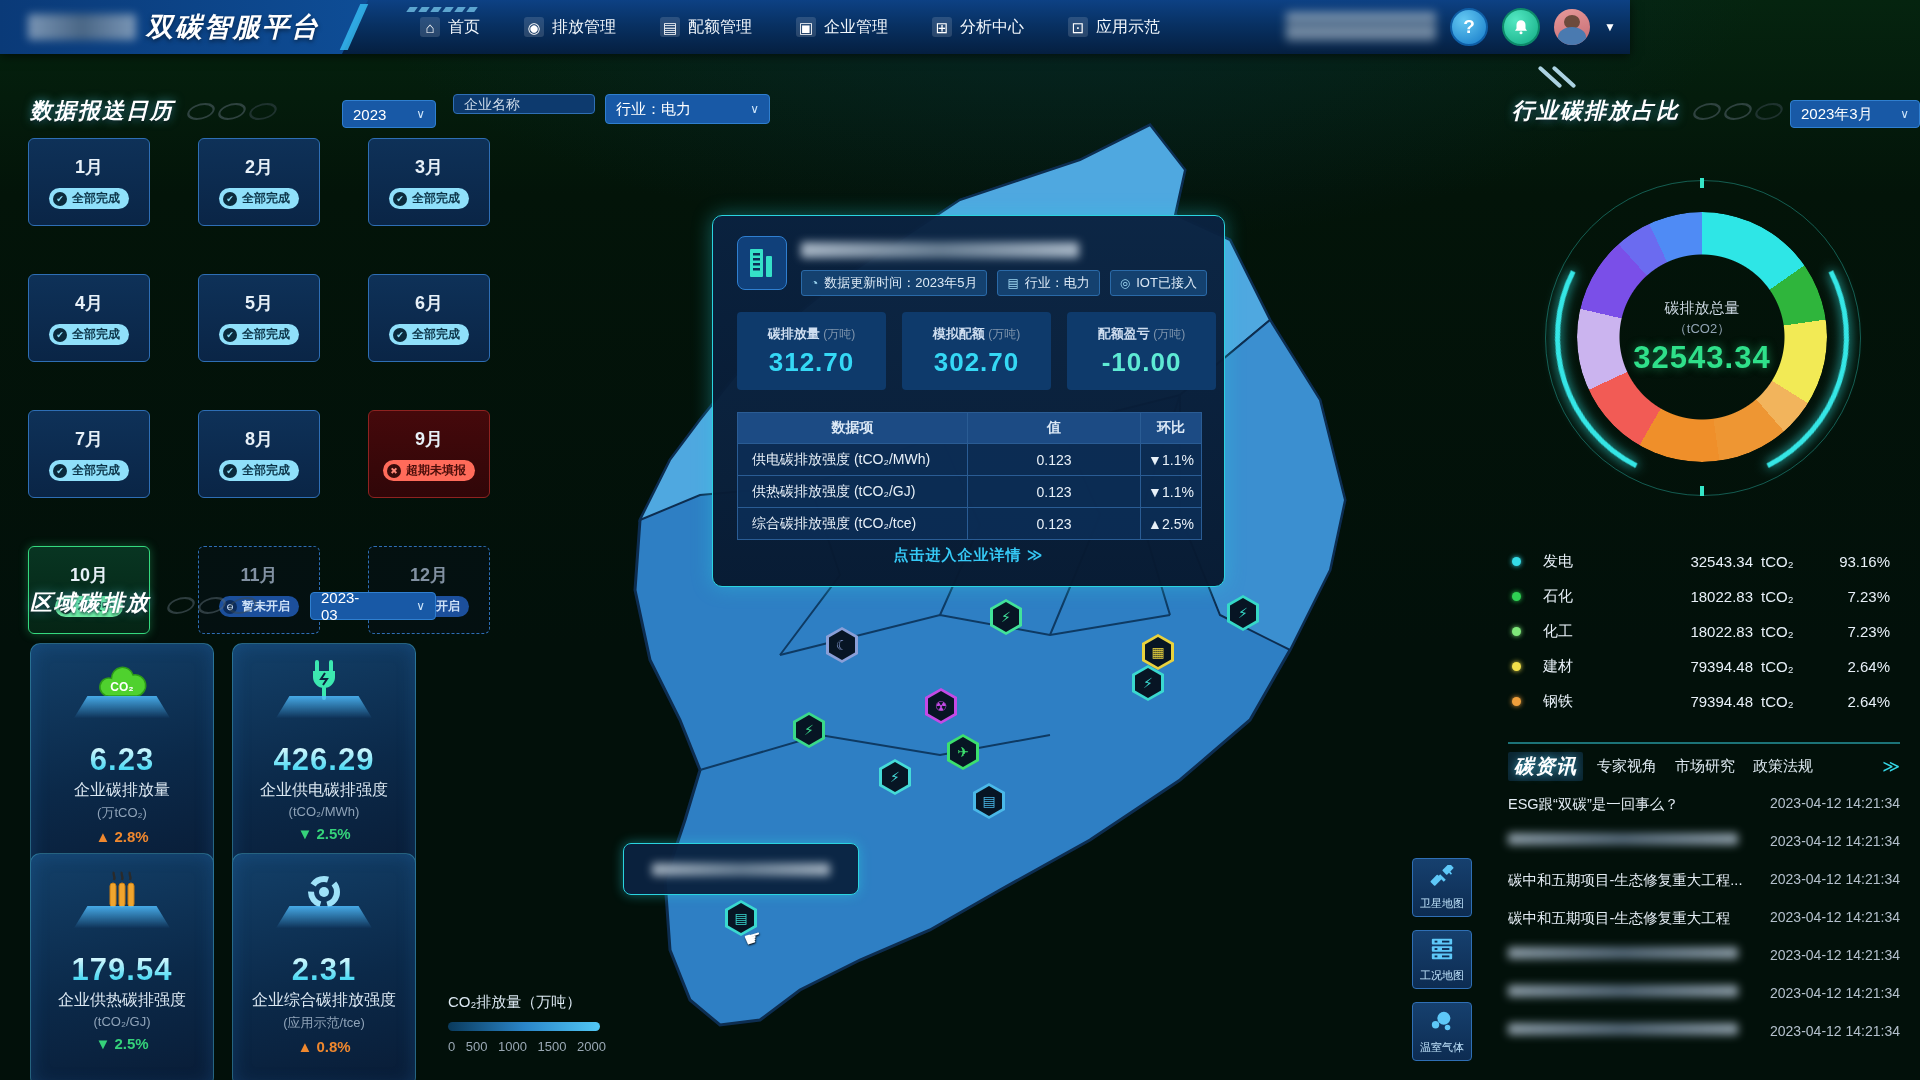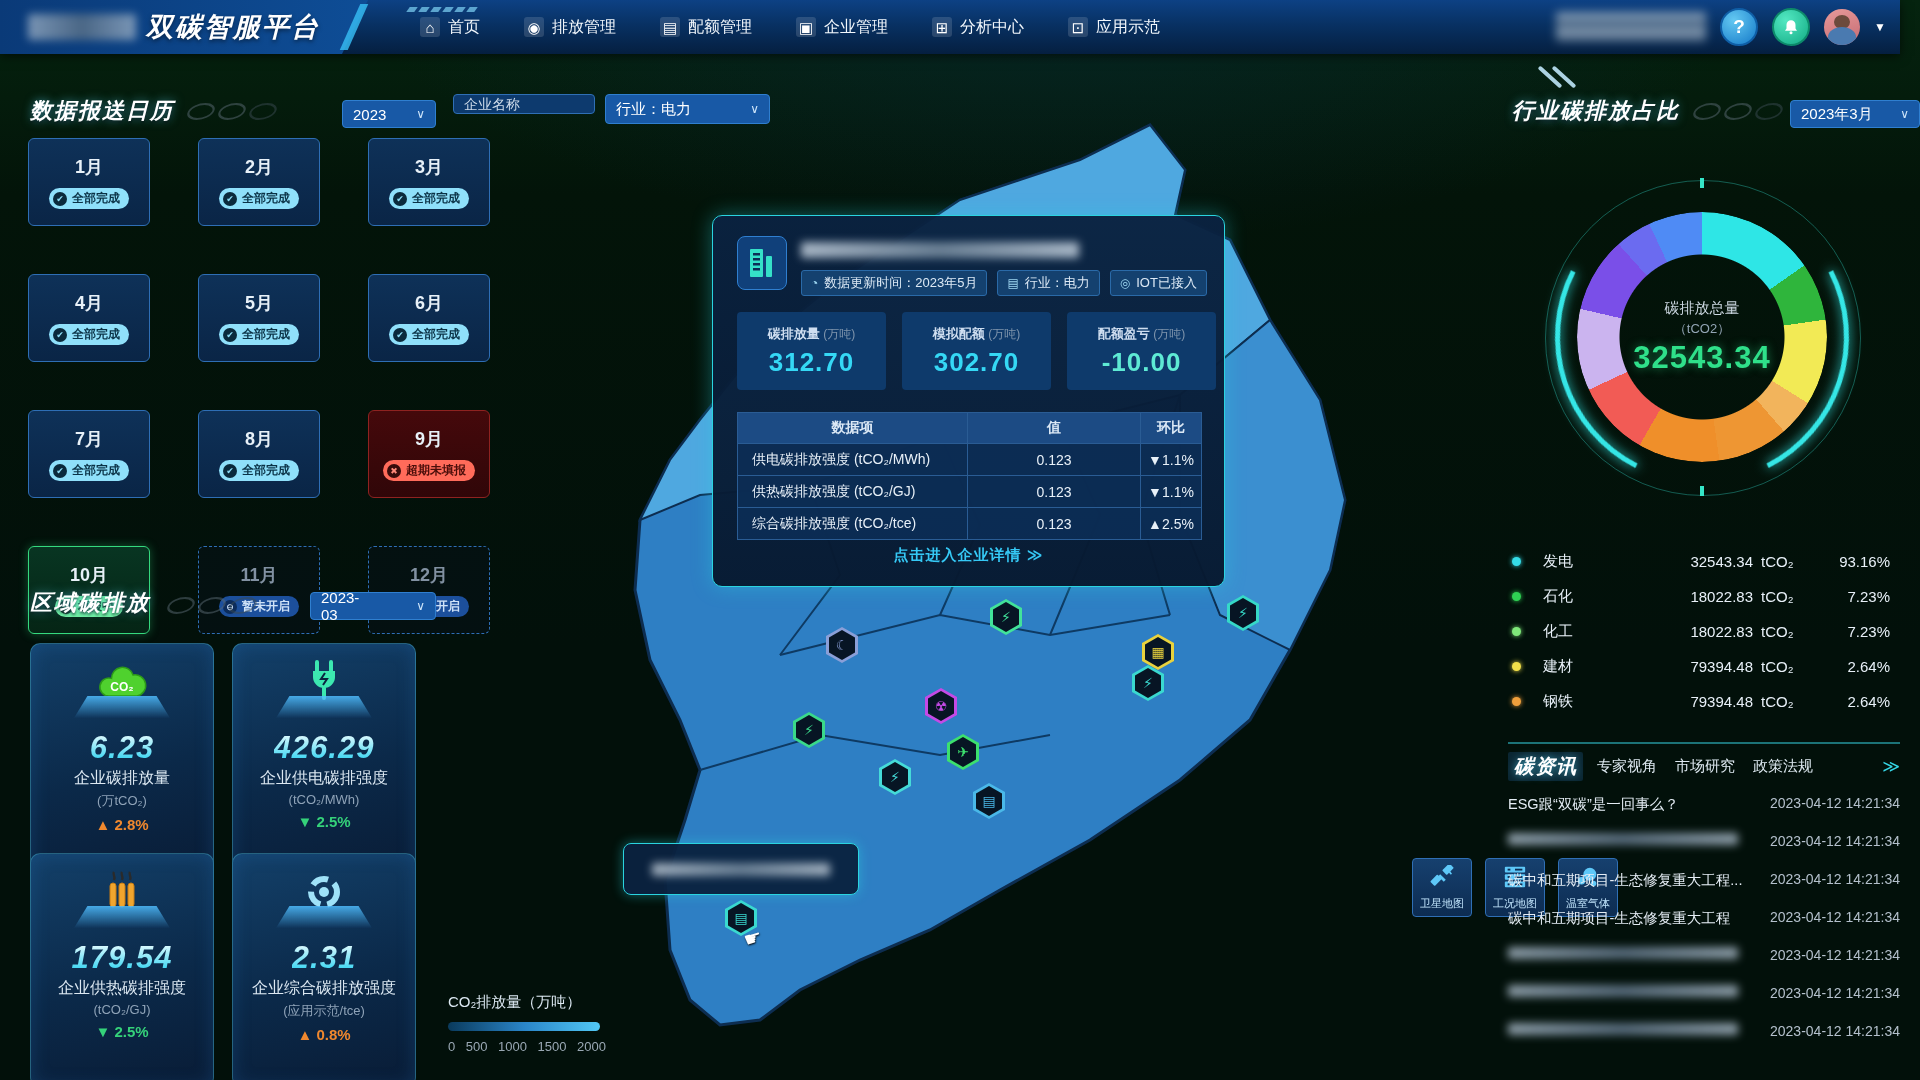--- a/index.html
+++ b/index.html
@@ -2,21 +2,21 @@
 <html><head>
 <meta charset="utf-8">
 <style>
   html,body{margin:0;padding:0;background:#020d08;}
   .app{position:relative;width:1920px;height:1080px;overflow:hidden;
        font-family:"Liberation Sans","DejaVu Sans",sans-serif;color:#e6eef5;
        background:
          radial-gradient(1200px 500px at 55% -5%, rgba(10,50,90,.35), transparent 60%),
          linear-gradient(180deg,#05240f 0%, #031409 18%, #02100a 60%, #02100a 100%);}
   
-  .topnav{position:absolute;left:0;top:0;width:1900px;height:54px;
+  .topnav{position:absolute;left:0;top:0;width:1630px;height:54px;
           background:linear-gradient(180deg,#0d4184 0%,#083163 45%,#051f40 100%);
           box-shadow:0 2px 10px rgba(0,0,0,.6);}
   .brand{position:absolute;left:0;top:0;height:54px;width:368px;display:flex;align-items:center;gap:10px;
          padding-left:28px;box-sizing:border-box;
          background:linear-gradient(90deg,#0a3a78,#0e4d96);
          clip-path:polygon(0 0,100% 0,calc(100% - 26px) 100%,0 100%);}
   .brand-blur{width:108px;height:26px;border-radius:3px;filter:blur(4px);
          background:linear-gradient(90deg,#9fb3c8,#5f7488,#9fb3c8);opacity:.75;}
   .brand-text{font-size:27px;font-weight:bold;font-style:italic;color:#fff;letter-spacing:2px;
          text-shadow:0 2px 4px rgba(0,0,0,.5);white-space:nowrap;}
@@ -78,22 +78,22 @@
   .reg-head{position:absolute;left:30px;top:588px;}
   .reg-drop{position:absolute;left:310px;top:592px;width:104px;gap:36px;}
   .stat-card{position:absolute;width:184px;height:234px;border-radius:10px;box-sizing:border-box;
         background:linear-gradient(165deg,#134069 0%,#0b2949 55%,#091c36 100%);
         border:1px solid rgba(80,200,230,.4);box-shadow:inset 0 0 18px rgba(40,120,200,.25);
         display:flex;flex-direction:column;align-items:center;}
   .sc-icon{margin-top:14px;height:44px;display:flex;align-items:flex-end;}
   .ped{width:96px;height:22px;margin-top:-6px;
         background:linear-gradient(180deg,rgba(80,190,255,.85),rgba(30,80,150,.05));
         clip-path:polygon(14% 0,86% 0,100% 100%,0 100%);filter:blur(.5px);}
-  .sc-val{margin-top:12px;font-size:31px;font-weight:bold;letter-spacing:1px;
-        background:linear-gradient(180deg,#e6fcff 10%,#35d4f2 85%);-webkit-background-clip:text;background-clip:text;color:transparent;font-style:italic;}
+  .sc-val{margin-top:24px;font-size:31px;font-weight:bold;letter-spacing:1px;
+        background:linear-gradient(180deg,#e6fcff 10%,#35d4f2 85%);-webkit-background-clip:text;background-clip:text;color:transparent;}
   .sc-lab{font-size:16px;color:#dce8f2;margin-top:2px;}
   .sc-unit{font-size:13px;color:#8fa3b8;margin-top:3px;}
   .sc-delta{font-size:15px;font-weight:bold;margin-top:6px;}
   .up{color:#f0882e;} .down{color:#35d27a;}
   .t-up{color:#f05a50;} .t-down{color:#35d27a;}
   
   .search-input{position:absolute;left:453px;top:94px;width:142px;height:20px;background:#0d3a6e;
         border:1px solid #2f6fb5;border-radius:4px;color:#c4b5fd;font-size:14px;padding:0 10px;box-sizing:border-box;outline:none;}
   .search-input::placeholder{color:#cfdcea;}
   .ind-drop{position:absolute;left:605px;top:94px;width:143px;height:28px;}
@@ -106,21 +106,21 @@
         background:rgba(10,34,64,.96);border:1px solid #2ad4e0;box-shadow:0 0 12px rgba(42,212,224,.45);
         display:flex;align-items:center;justify-content:center;}
   .tip-blur{width:178px;height:13px;border-radius:2px;filter:blur(4px);opacity:.85;
         background:linear-gradient(90deg,#b9c6d2,#76markdown8a9e,#b9c6d2);background:linear-gradient(90deg,#b9c6d2,#7a8fa2,#b9c6d2);}
   .cursor{position:absolute;left:744px;top:926px;font-size:20px;color:#fff;text-shadow:0 1px 2px #000;transform:rotate(-18deg);}
   .map-legend{position:absolute;left:448px;top:993px;width:200px;}
   .ml-label{font-size:15px;color:#dce8f2;}
   .ml-bar{margin-top:10px;width:152px;height:9px;border-radius:5px;
         background:linear-gradient(90deg,#0a3a5c,#2a85c8,#52c8f5);}
   .ml-ticks{margin-top:8px;width:158px;display:flex;justify-content:space-between;font-size:13px;color:#9aa8b4;}
-  .layer-btns{position:absolute;left:1412px;top:858px;display:flex;flex-direction:row;gap:13px;}
+  .layer-btns{position:absolute;left:1412px;top:858px;display:flex;flex-direction:column;gap:13px;}
   .layer-btn{width:58px;height:57px;background:linear-gradient(180deg,#16406e,#0d2c52);border:1px solid #2f6fb5;
         border-radius:4px;display:flex;flex-direction:column;align-items:center;justify-content:center;gap:3px;cursor:pointer;}
   .layer-btn .lbl{font-size:11px;color:#bfe2fa;white-space:nowrap;}
   
   .popup{position:absolute;left:712px;top:215px;width:513px;height:372px;border-radius:10px;
         background:linear-gradient(180deg,rgba(10,34,64,.97),rgba(7,25,48,.97));
         border:1px solid #2ad4e0;box-shadow:0 0 20px rgba(42,212,224,.4);box-sizing:border-box;}
   .pp-icon{position:absolute;left:24px;top:20px;width:48px;height:52px;background:#10407a;border:1px solid #2f7fd0;
         border-radius:8px;display:flex;align-items:center;justify-content:center;}
   .pp-name{position:absolute;left:88px;top:26px;width:278px;height:16px;border-radius:2px;filter:blur(4px);opacity:.85;

